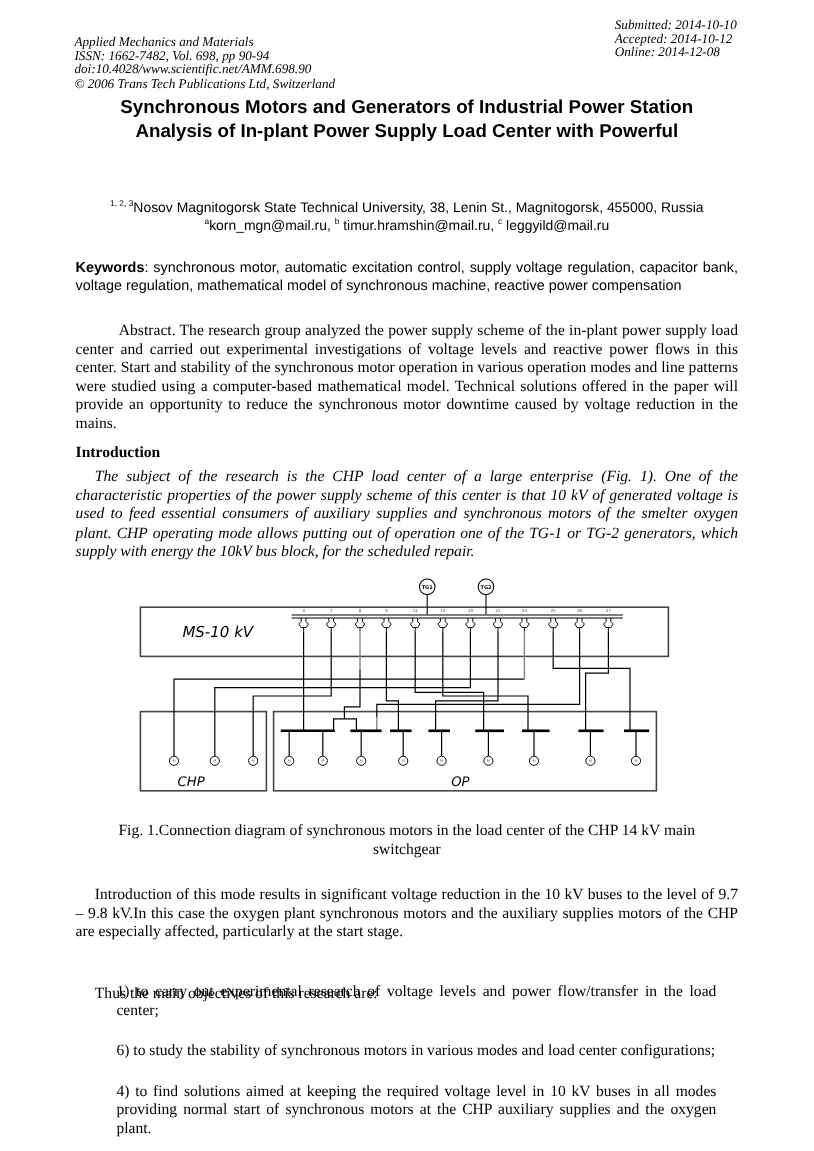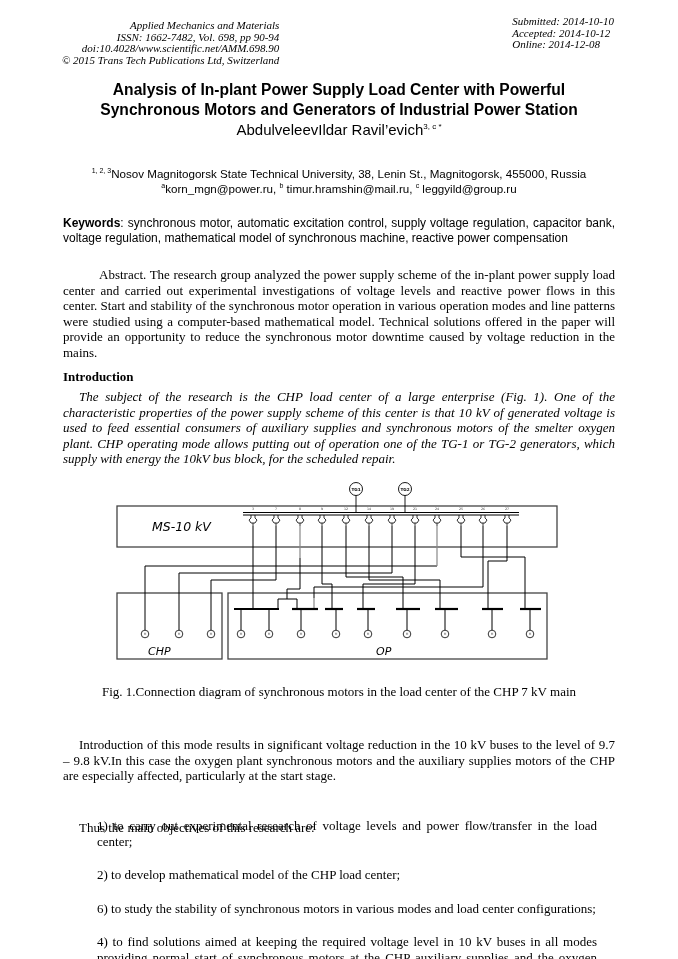--- a/index.html
+++ b/index.html
@@ -1,21 +1,21 @@
 <!DOCTYPE html>
 <html><head>
 <meta charset="utf-8">
 <style>
   html, body { margin: 0; padding: 0; background: #fff; }
   body { width: 678px; height: 959px; position: relative; overflow: hidden; color: #000; }
   .abs { position: absolute; }
   .serif { font-family: "Liberation Serif", "DejaVu Serif", serif; }
   .sans { font-family: "Liberation Sans", "DejaVu Sans", sans-serif; }
   .hdr { font-style: italic; font-size: 11px; line-height: 11.6px; }
-  .hdr-left { left: 62px; top: 20px; text-align: right; }
+  .hdr-left { left: 62px; top: 30px; }
   .hdr-right { right: 64px; top: 16px; text-align: left; }
   .title { left: 40px; width: 598px; top: 80px; text-align: center; font-weight: bold; font-size: 15.6px; line-height: 19.5px; }
   .authors { left: 40px; width: 598px; top: 121px; text-align: center; font-size: 15px; line-height: 18.5px; }
   .authors sup, .affil sup { font-size: 8px; vertical-align: 6px; line-height: 0; }
   .affil { left: 40px; width: 598px; top: 167px; text-align: center; font-size: 11.6px; line-height: 14.5px; }
   .affil sup { vertical-align: 5px; font-size: 7px; }
   .kw { left: 63px; width: 552px; top: 216px; font-size: 12px; line-height: 15px; text-align: justify; }
   .kw b { font-weight: bold; }
   .para { left: 63px; width: 552px; font-size: 13px; line-height: 15.6px; text-align: justify; }
   .para .ind { display: inline-block; width: 16px; }
@@ -32,43 +32,40 @@
   .figure { left: 0; top: 0; }
   svg text { font-family: "DejaVu Sans", sans-serif; }
 </style>
 </head>
 <body>
 
 <div class="abs serif hdr hdr-left">
   <div>Applied Mechanics and Materials</div>
   <div>ISSN: 1662-7482, Vol. 698, pp 90-94</div>
   <div>doi:10.4028/www.scientific.net/AMM.698.90</div>
-  <div>© 2015 Trans Tech Publications Ltd, Switzerland</div>
+  <div>© 2006 Trans Tech Publications Ltd, Switzerland</div>
 </div>
 <div class="abs serif hdr hdr-right">
   <div>Submitted: 2014-10-10</div>
   <div>Accepted: 2014-10-12</div>
   <div>Online: 2014-12-08</div>
 </div>
 
 <div class="abs sans title">
+  <div>Synchronous Motors and Generators of Industrial Power Station</div>
   <div>Analysis of In-plant Power Supply Load Center with Powerful</div>
-  <div>Synchronous Motors and Generators of Industrial Power Station</div>
 </div>
 
 <div class="abs sans authors">
-  <div>
-    <span>AbdulveleevIldar Ravil’evich</span><sup>3, c *</sup>
-  </div>
 </div>
 
 <div class="abs sans affil">
   <div><sup>1, 2, 3</sup><span>Nosov Magnitogorsk State Technical University, 38, Lenin St., Magnitogorsk, 455000, Russia</span></div>
   <div>
-    <sup>a</sup><span>korn_mgn@power.ru, </span><sup>b</sup><span> timur.hramshin@mail.ru, </span><sup>c</sup><span> leggyild@group.ru</span>
+    <sup>a</sup><span>korn_mgn@mail.ru, </span><sup>b</sup><span> timur.hramshin@mail.ru, </span><sup>c</sup><span> leggyild@mail.ru</span>
   </div>
 </div>
 
 <div class="abs sans kw"><b>Keywords</b><span>: synchronous motor, automatic excitation control, supply voltage regulation, capacitor bank, voltage regulation, mathematical model of synchronous machine, reactive power compensation</span></div>
 
 <div class="abs serif para abstract"><span class="ind"></span><b>Abstract.</b><span> The research group analyzed the power supply scheme of the in-plant power supply load center and carried out experimental investigations of voltage levels and reactive power flows in this center. Start and stability of the synchronous motor operation in various operation modes and line patterns were studied using a computer-based mathematical model. Technical solutions offered in the paper will provide an opportunity to reduce the synchronous motor downtime caused by voltage reduction in the mains.</span></div>
 
 <div class="abs serif intro-h">Introduction</div>
 <div class="abs serif para intro-p"><span class="ind"></span><span>The subject of the research is the CHP load center of a large enterprise (Fig. 1). One of the characteristic properties of the power supply scheme of this center is that 10 kV of generated voltage is used to feed essential consumers of auxiliary supplies and synchronous motors of the smelter oxygen plant. CHP operating mode allows putting out of operation one of the TG-1 or TG-2 generators, which supply with energy the 10kV bus block, for the scheduled repair.</span></div>
 
@@ -220,24 +217,24 @@
     <text x="336" y="635">M</text>
     <text x="368" y="635">M</text>
     <text x="407" y="635">M</text>
     <text x="445" y="635">M</text>
     <text x="492" y="635">M</text>
     <text x="530" y="635">M</text>
   </g>
 </svg>
 
 <div class="abs serif caption">
-  <div>Fig. 1.Connection diagram of synchronous motors in the load center of the CHP 7 kV main</div>
+  <div>Fig. 1.Connection diagram of synchronous motors in the load center of the CHP 14 kV main</div>
+  <div>switchgear</div>
 </div>
 
 <div class="abs serif para para2"><span class="ind"></span><span>Introduction of this mode results in significant voltage reduction in the 10 kV buses to the level of 9.7 – 9.8 kV.In this case the oxygen plant synchronous motors and the auxiliary supplies motors of the CHP are especially affected, particularly at the start stage.</span></div>
 
 <div class="abs serif list list-lead">Thus the main objectives of this research are:</div>
 <div class="abs serif list list-items">
   <div>1) to carry out experimental research of voltage levels and power flow/transfer in the load center;</div>
-  <div>2) to develop mathematical model of the CHP load center;</div>
   <div>6) to study the stability of synchronous motors in various modes and load center configurations;</div>
   <div>4) to find solutions aimed at keeping the required voltage level in 10 kV buses in all modes providing normal start of synchronous motors at the CHP auxiliary supplies and the oxygen plant.</div>
 </div>
 
 </body></html>

